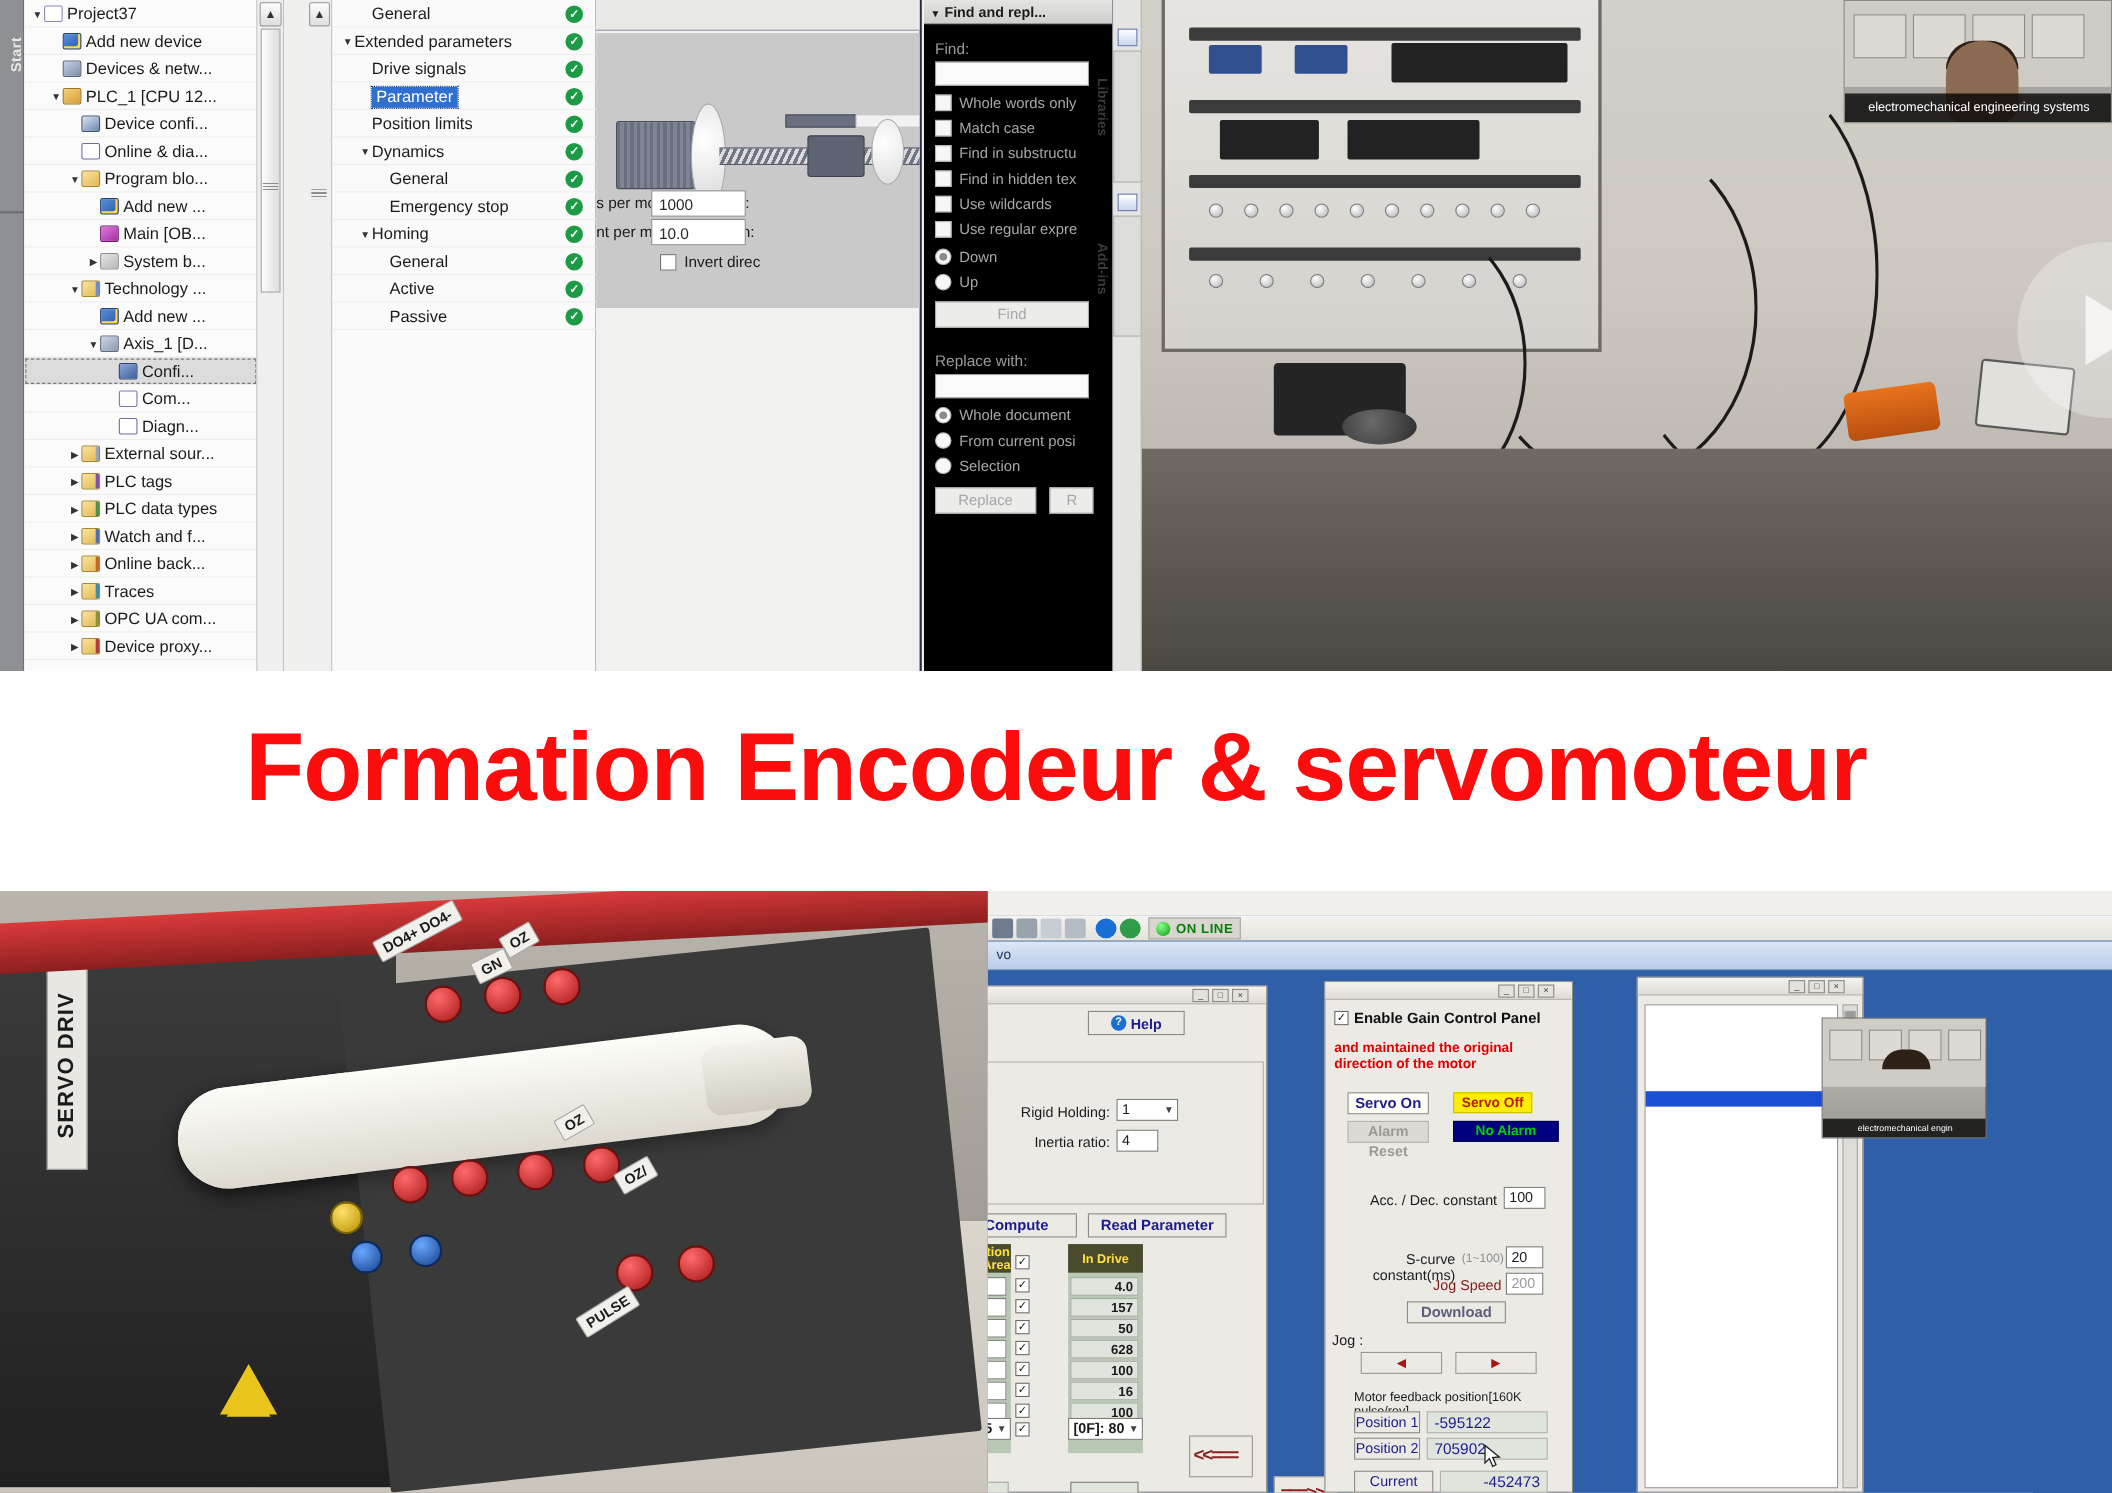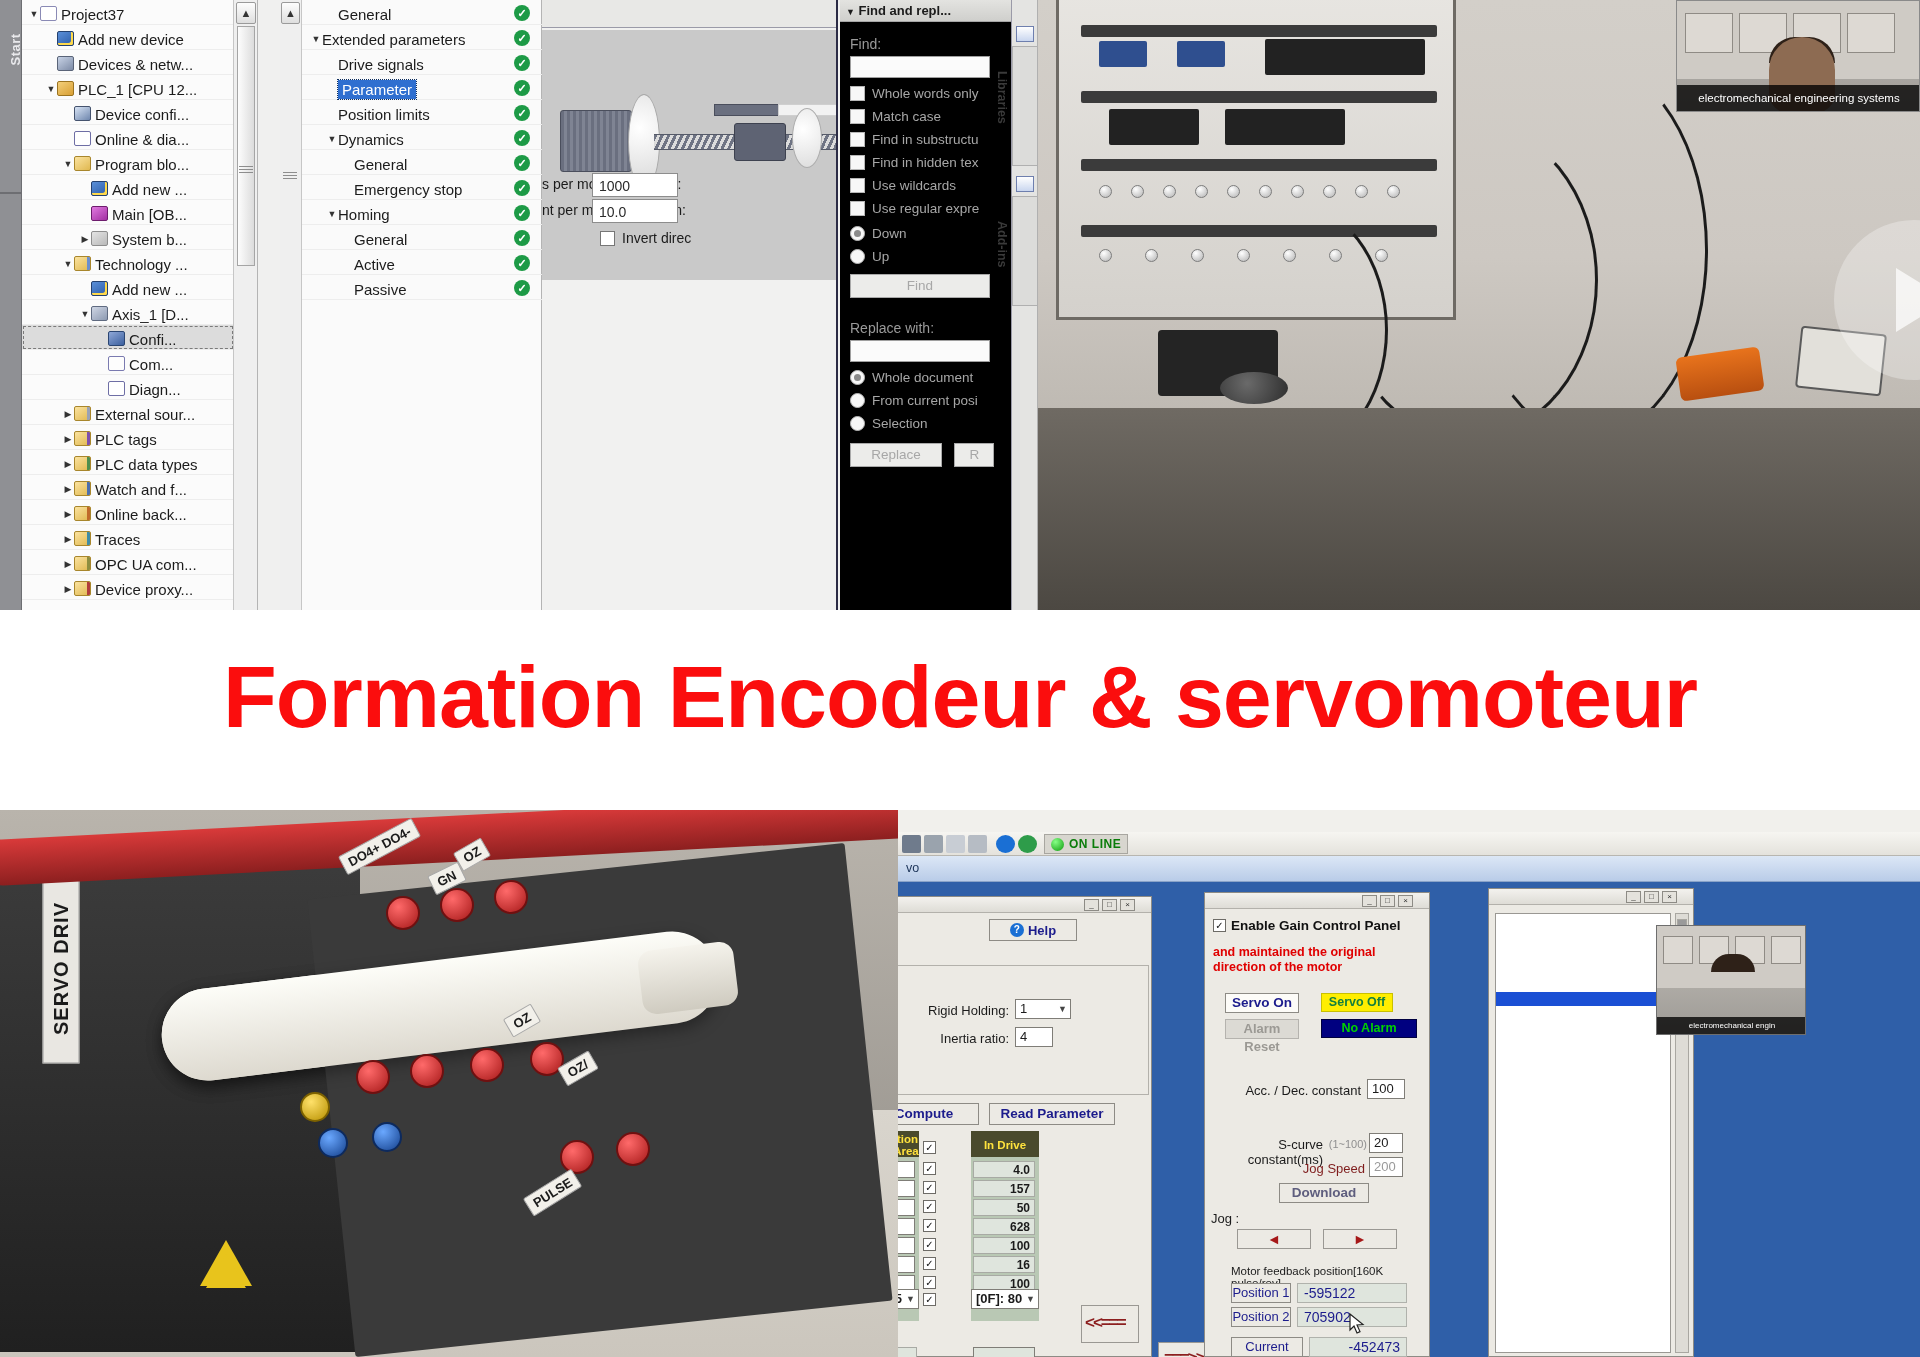--- a/index.html
+++ b/index.html
@@ -283,21 +283,21 @@
       font-size:10px; line-height:11px; text-align:center; color:#111; }
   .green-col { position:absolute; background:#b9c8b4; }
   .arrow-red { position:absolute; color:#8c1f1f; font-size:17px; font-weight:bold;
       letter-spacing:-2px; }
   .btn-flat { position:absolute; background:#eceae4; border:1px solid #9a9893; }
   .gain-ttl { position:absolute; font-size:13.5px; font-weight:bold; color:#111; }
   .red-note { position:absolute; font-size:12.5px; font-weight:bold; color:#e00000;
       line-height:15px; }
   .btn-servo { position:absolute; background:#fdfcf8; border:1px solid #8d8b85; font-size:13.5px;
       font-weight:bold; color:#1c1c8c; text-align:center; }
-  .badge-yel { position:absolute; background:#ffee00; color:#15803d; font-size:12.5px;
+  .badge-yel { position:absolute; background:#ffee00; color:#b91c1c; font-size:12.5px;
       font-weight:bold; text-align:center; border:1px solid #c9c000; }
   .badge-dis { position:absolute; background:#dcdad4; color:#9b9994; font-size:13px;
       font-weight:bold; text-align:center; border:1px solid #b5b3ae; }
   .badge-blue { position:absolute; background:#000080; color:#00d000; font-size:12.5px;
       font-weight:bold; text-align:center; border:1px solid #000040; }
   .pos-btn { position:absolute; background:#eceae4; border:1px solid #8d8b85; font-size:13px;
       color:#1c1c8c; text-align:center; }
   .pos-val { position:absolute; background:#dfe5dd; border:1px solid #b0b2ac; font-size:14px;
       color:#1c1c8c; padding:1px 6px; }
   .plot-win { position:absolute; background:#eceae4; border:1px solid #8d8b85; }

